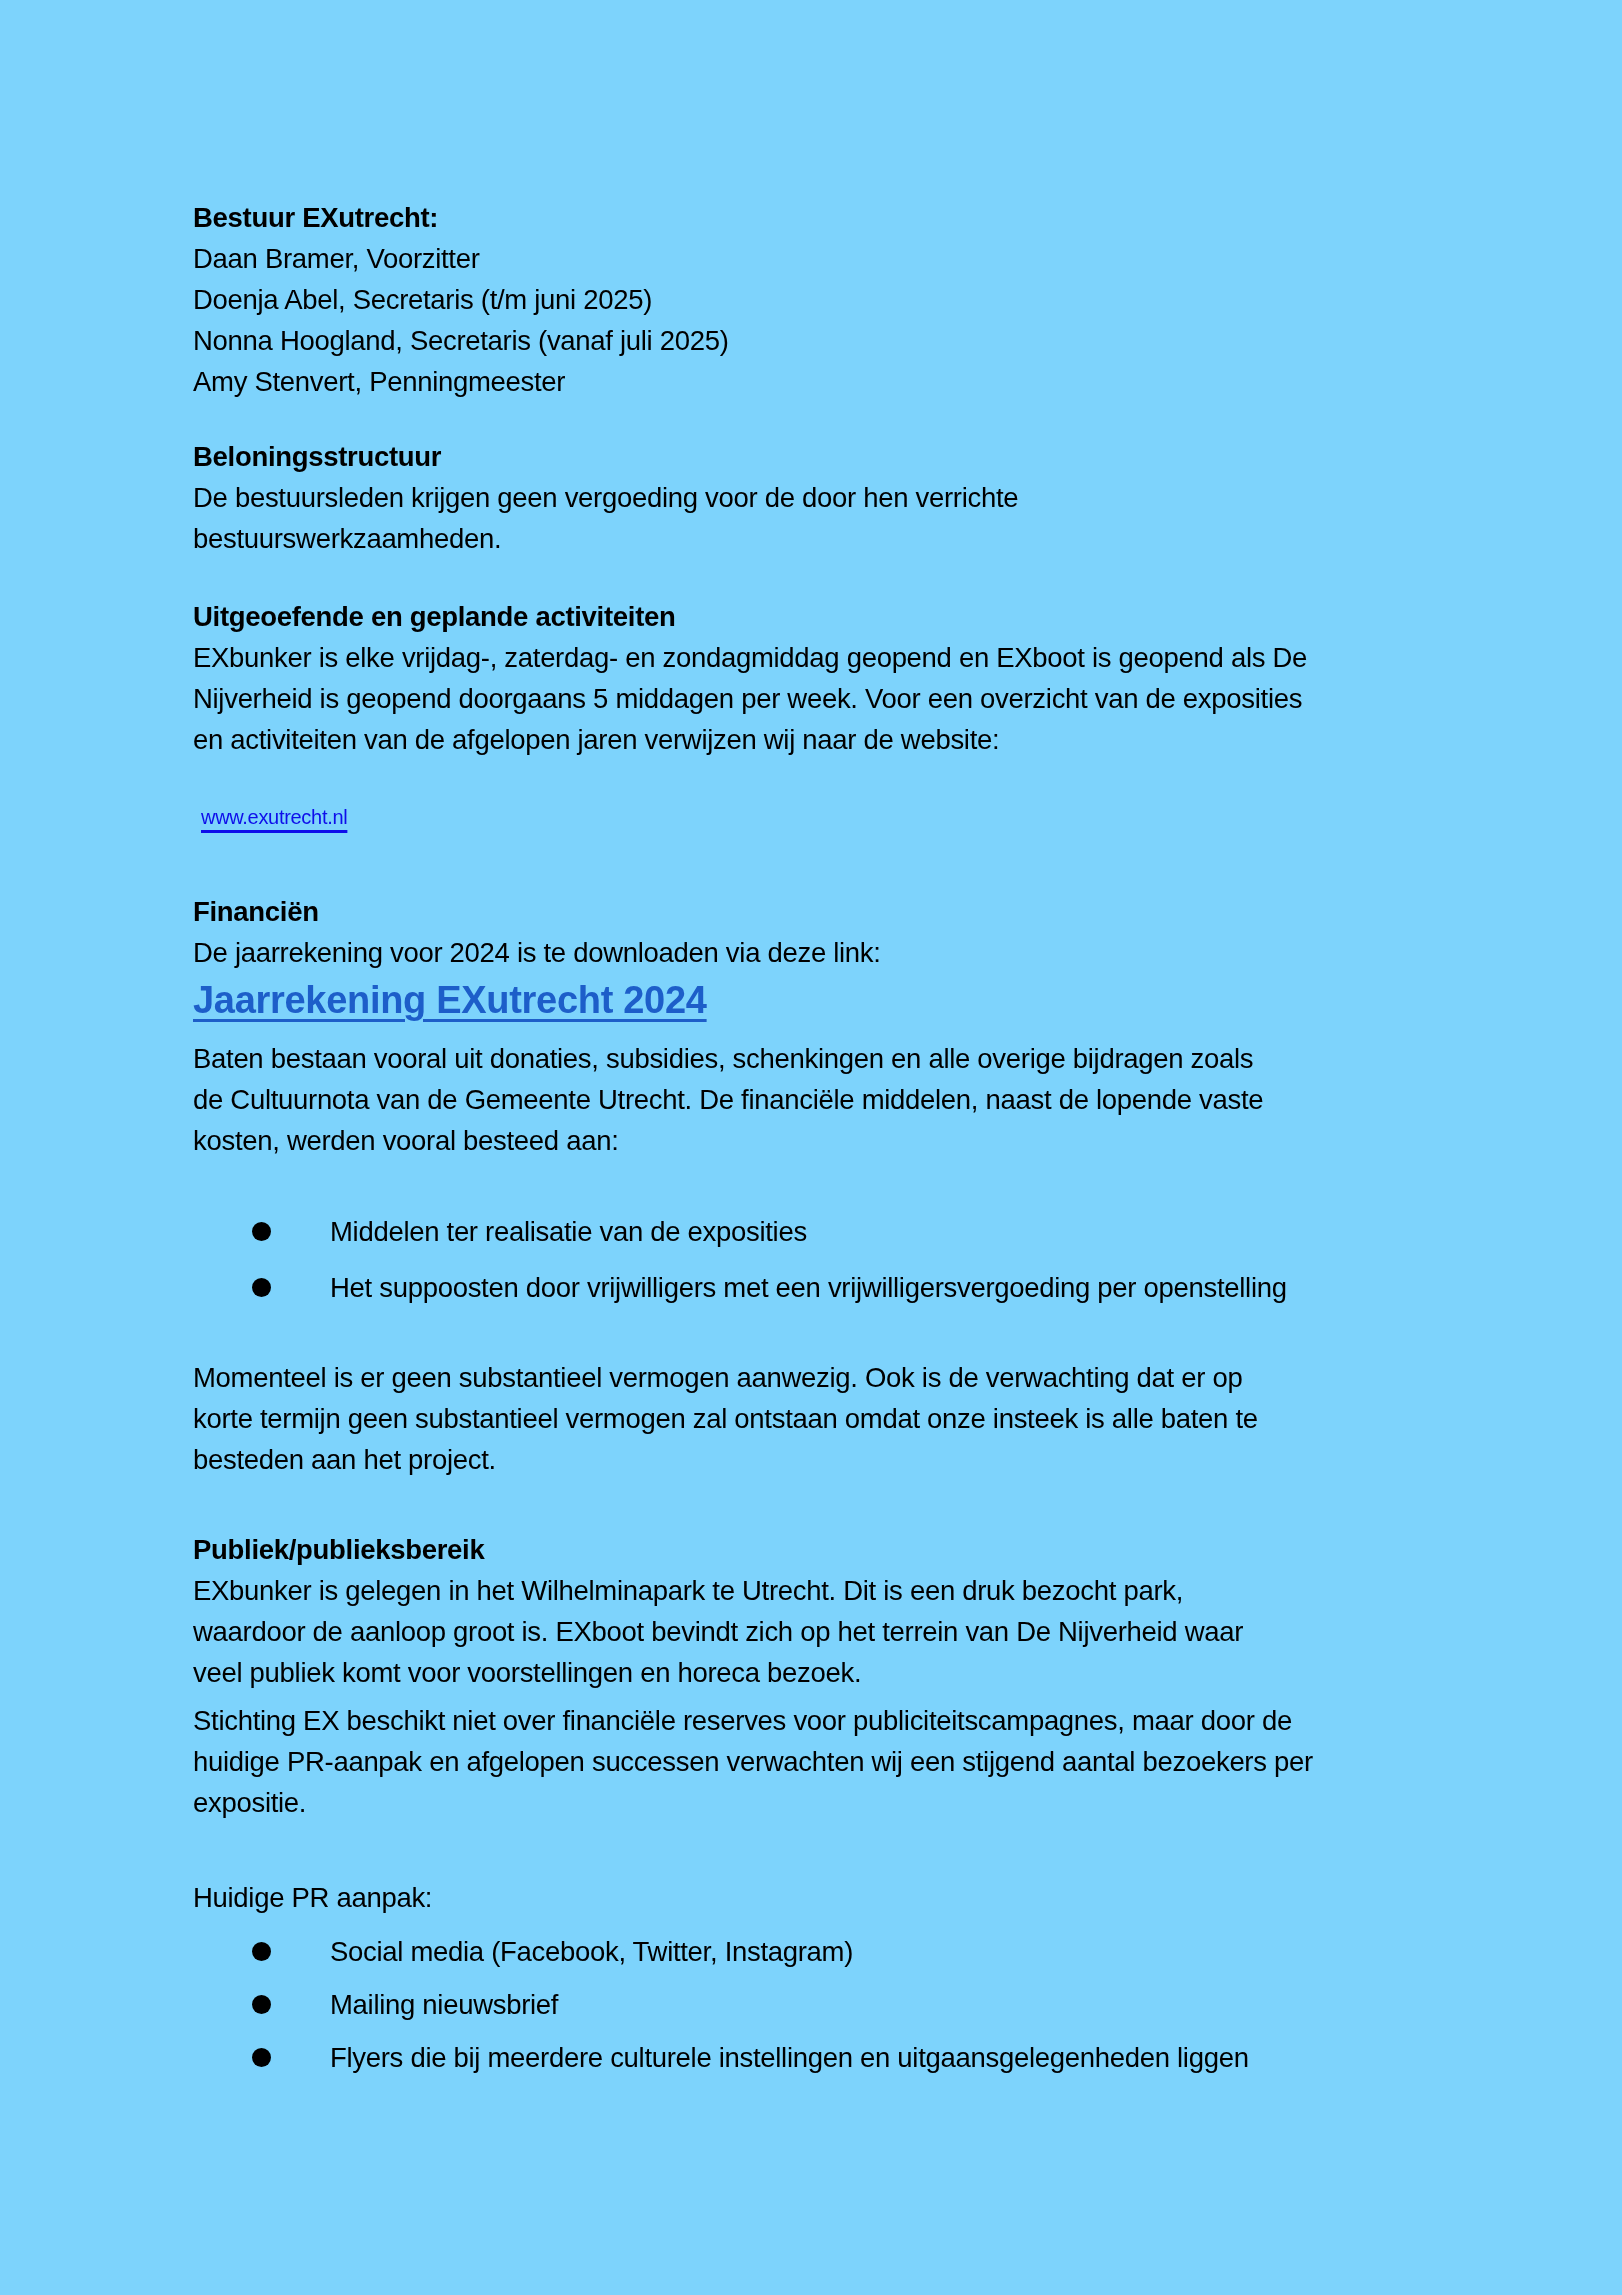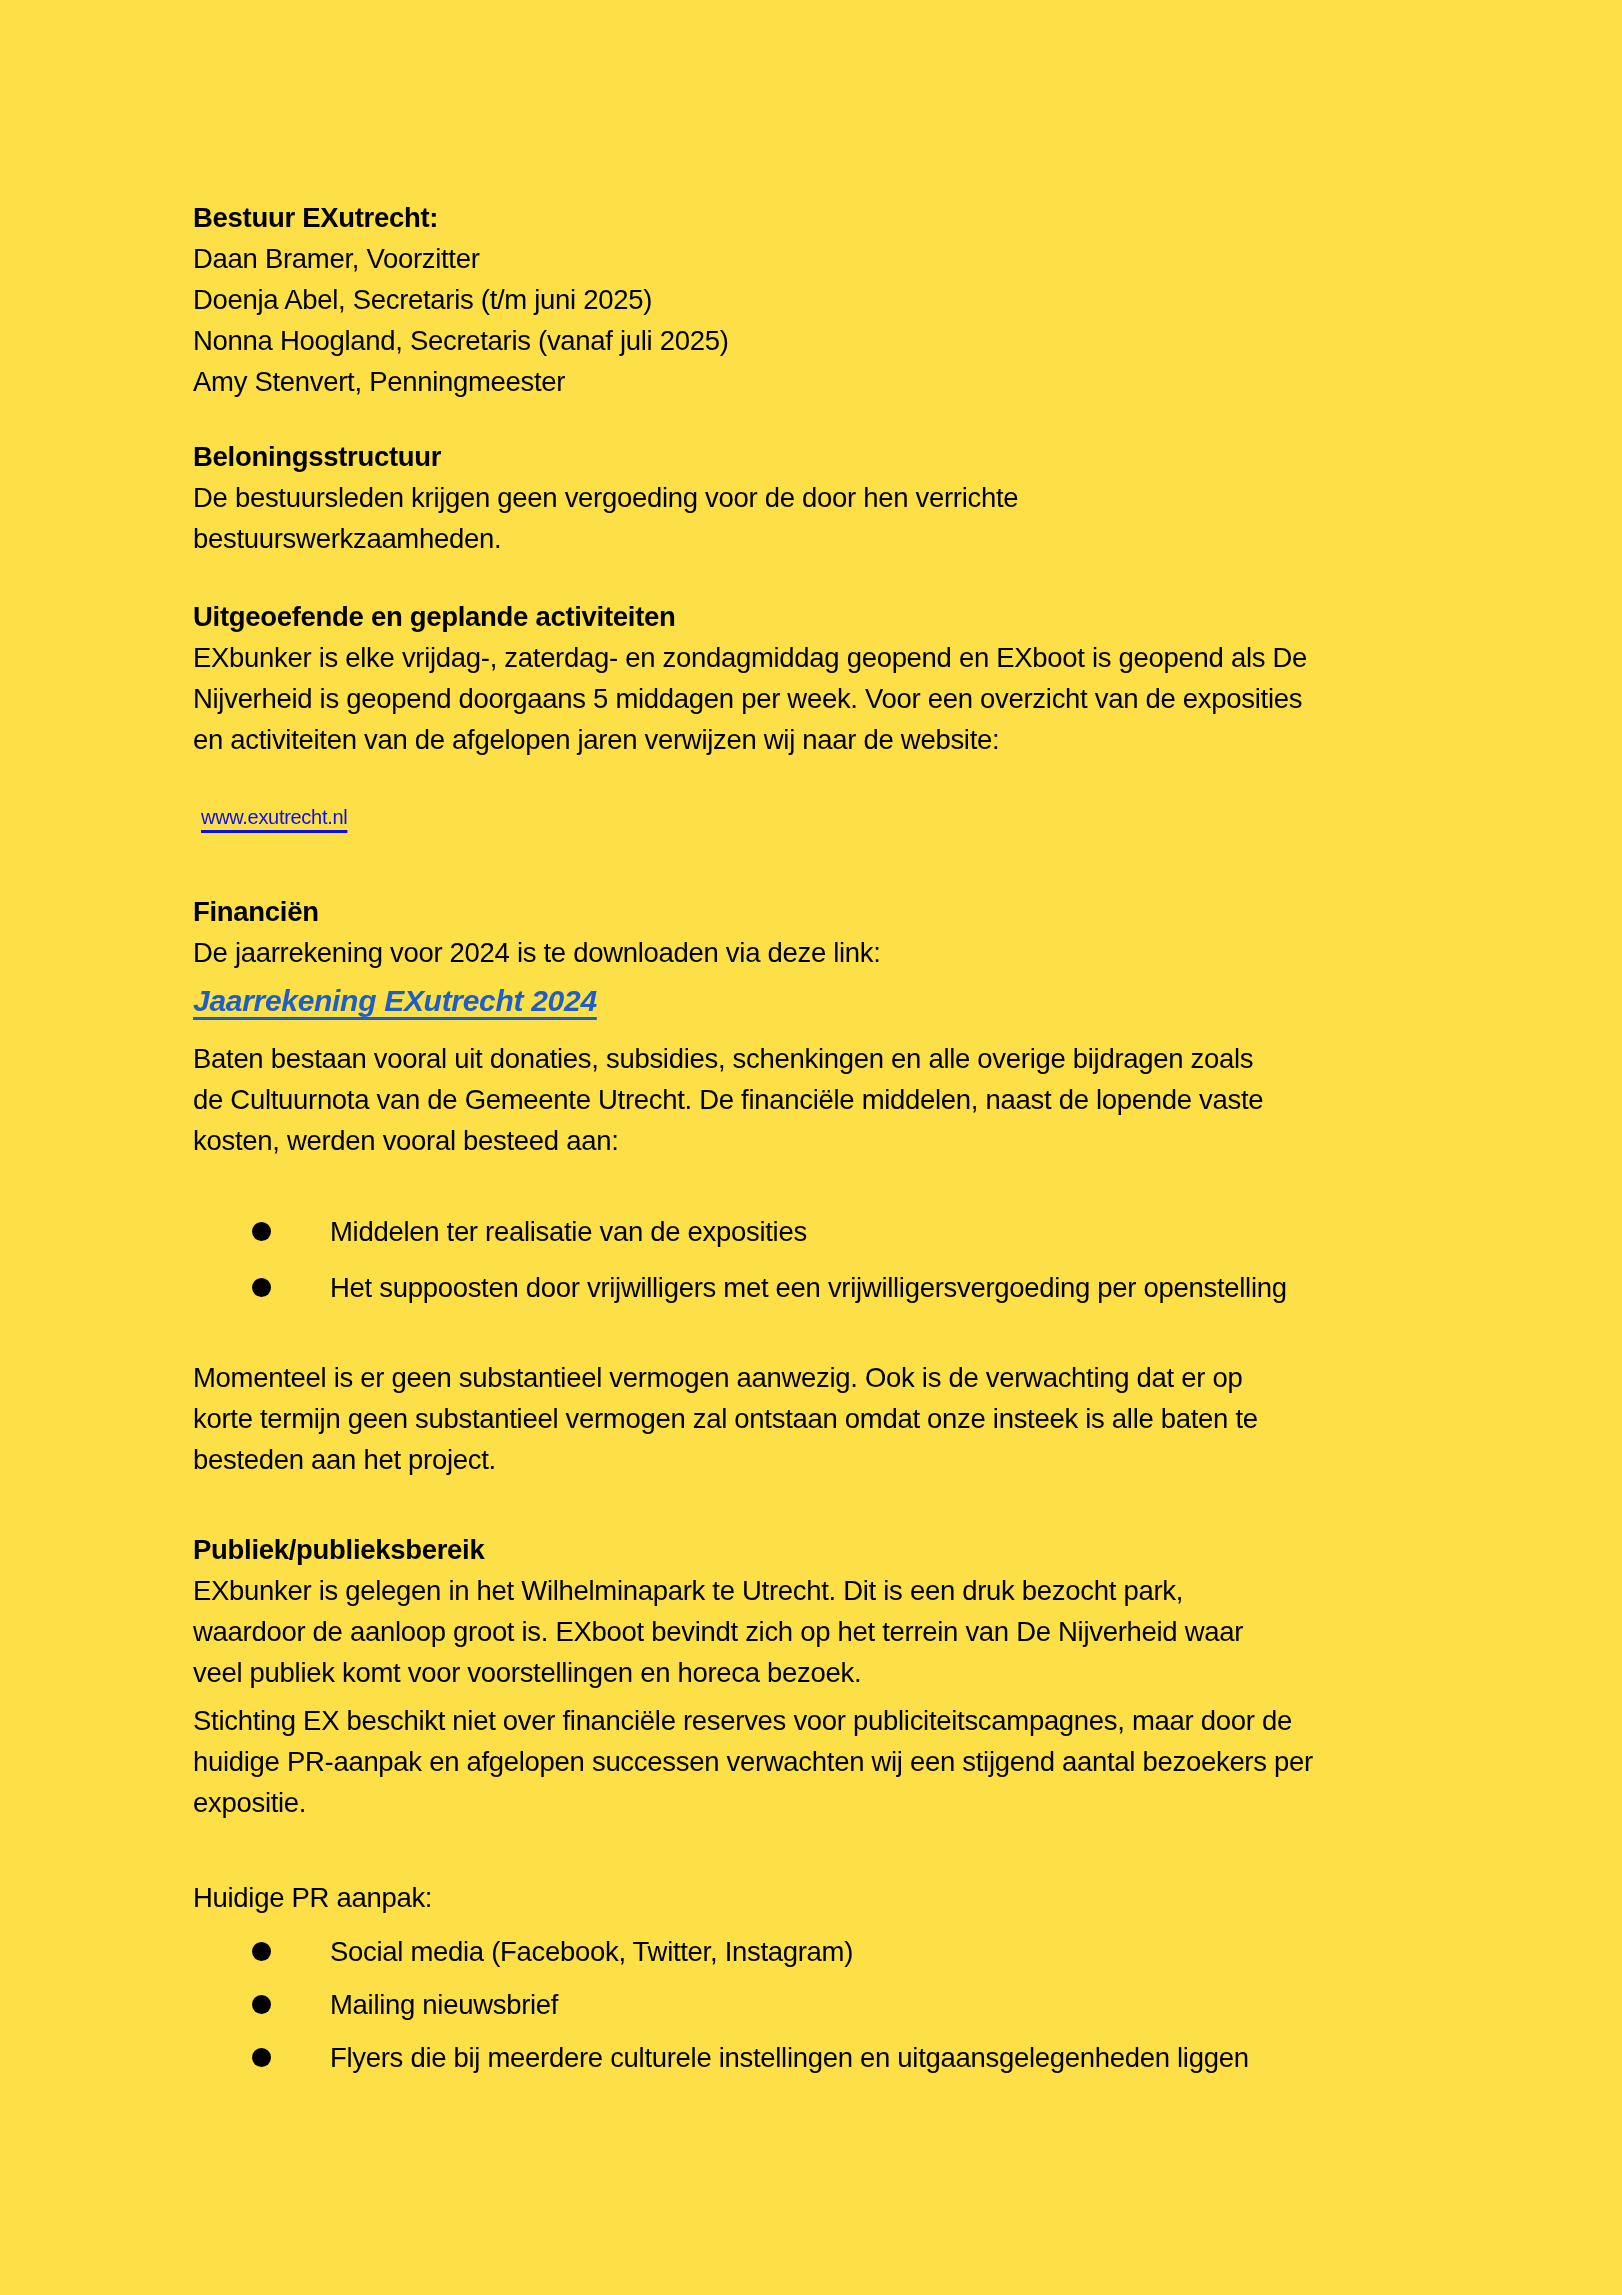--- a/index.html
+++ b/index.html
@@ -3,21 +3,21 @@
 <meta charset="utf-8">
 <style>
   * { margin: 0; padding: 0; box-sizing: border-box; }
   html, body { background: #ffffff; }
   body { font-family: "Liberation Sans", sans-serif; }
 
   .page {
     position: relative;
     width: 1623px;
     height: 2295px;
-    background: #fde047;
+    background: #7dd3fc;
     overflow: hidden;
   }
 
   .block {
     position: absolute;
     left: 193px;
     width: 1243px;
     font-size: 27.5px;
     line-height: 41px;
     color: #000000;
@@ -35,30 +35,29 @@
     text-decoration: underline;
     text-decoration-thickness: 2.6px;
     text-underline-offset: 5.9px;
     cursor: pointer;
     white-space: nowrap;
     margin-left: 8px;
   }
 
   a.link-bold {
     display: inline-block;
-    font-size: 30px;
+    font-size: 38px;
     line-height: 41px;
     font-weight: bold;
     color: #1d5ec9;
     text-decoration: underline;
     text-decoration-thickness: 2.6px;
     text-underline-offset: 5.9px;
     cursor: pointer;
     white-space: nowrap;
-    font-style: italic;
   }
 
   .bullet-item {
     display: flex;
     align-items: flex-start;
     padding-left: 59px;
     gap: 32px;
   }
   .bullet-item .dot-cell {
     width: 46px;

